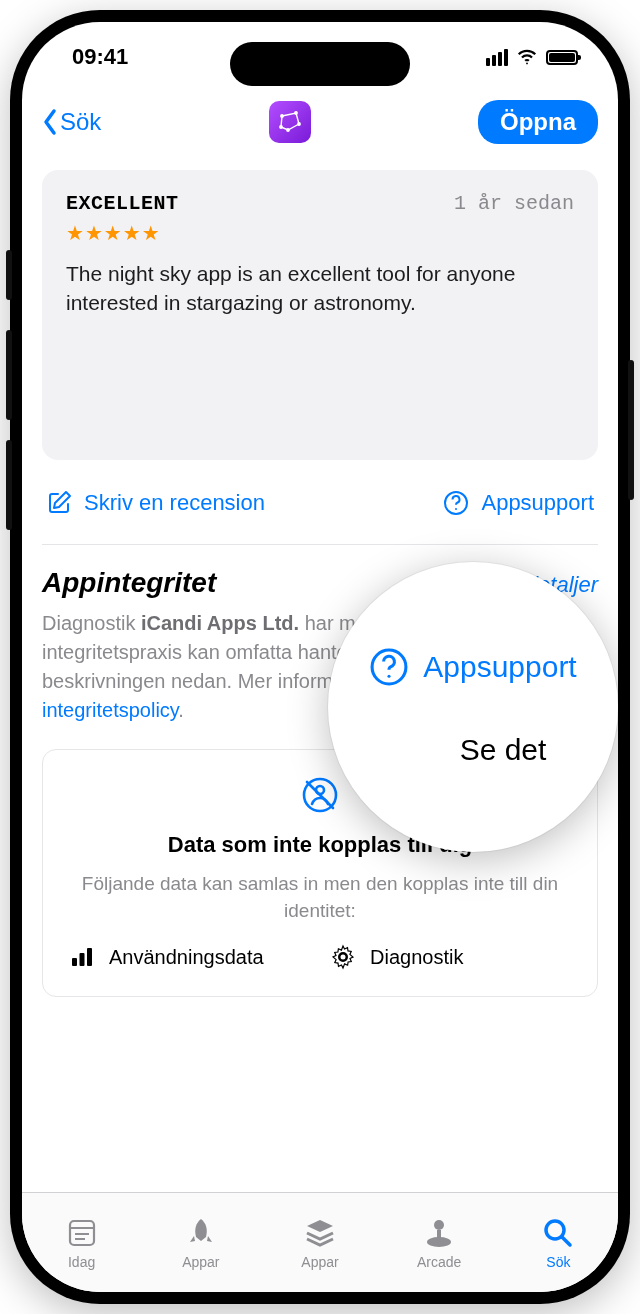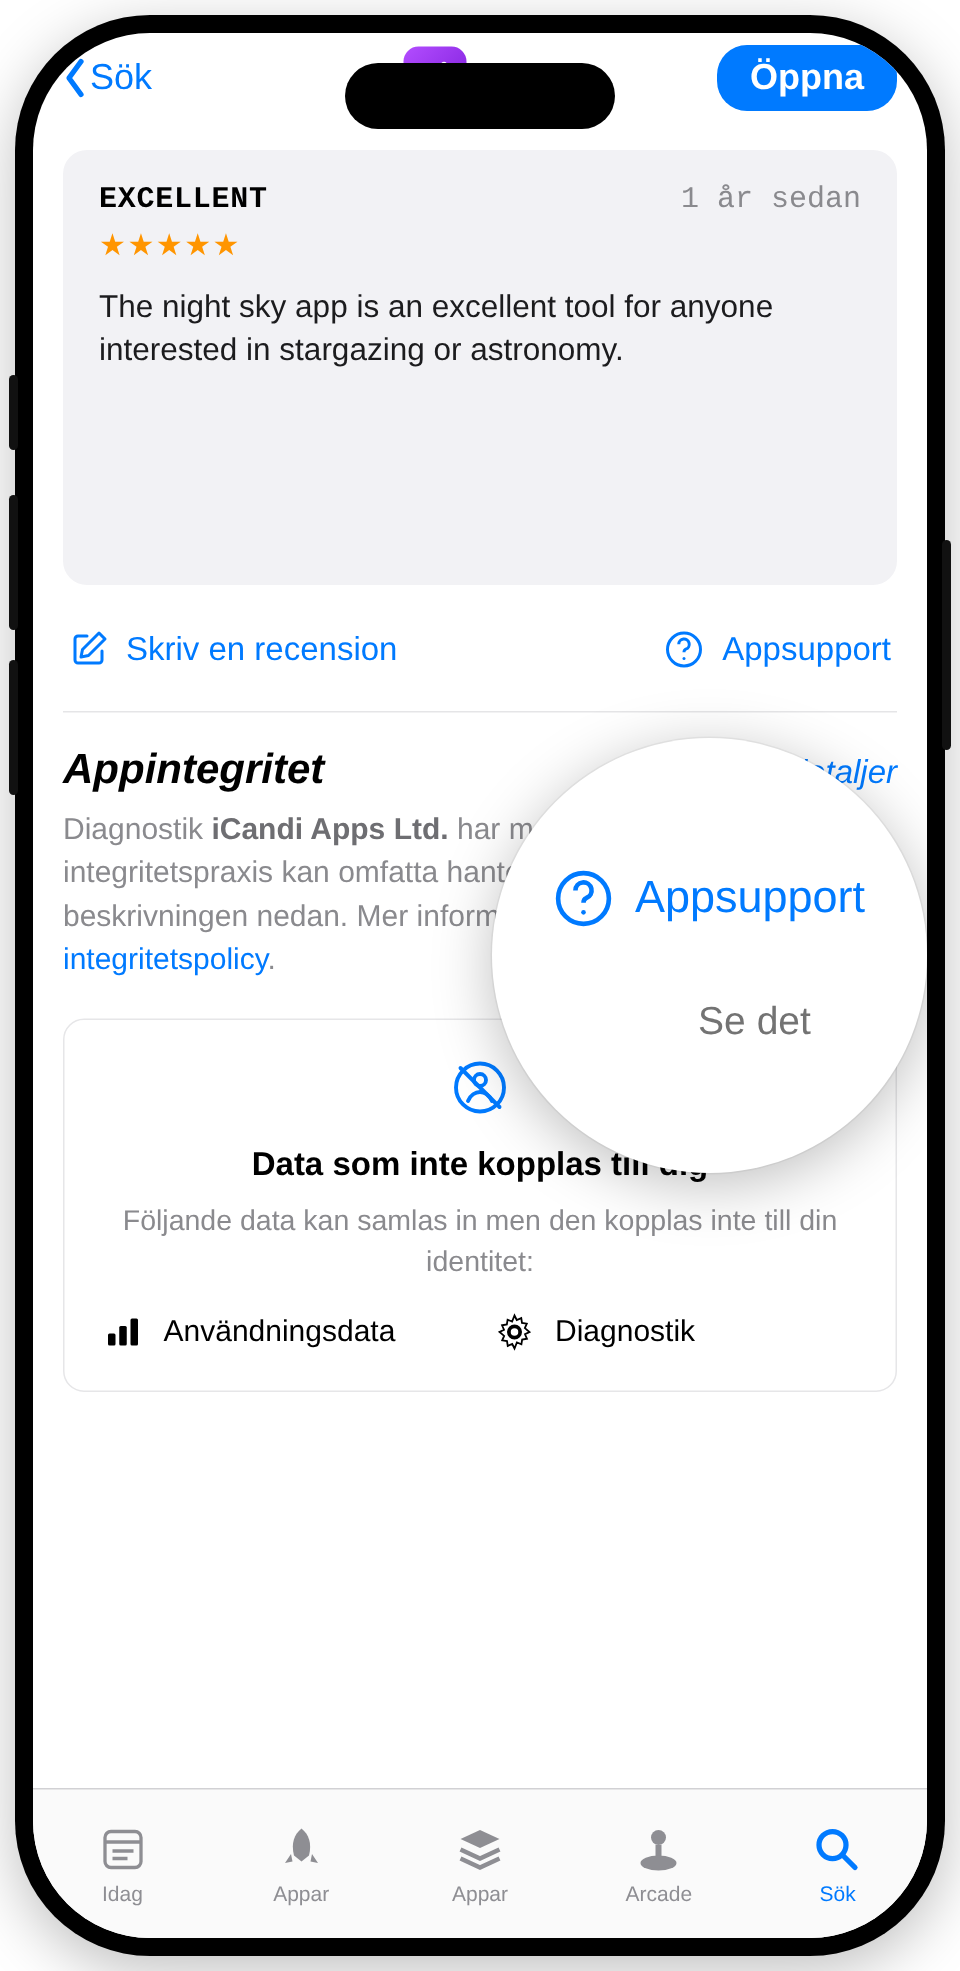--- a/index.html
+++ b/index.html
@@ -142,34 +142,54 @@
   right: 0px;
   width: 290px; height: 290px;
   border-radius: 50%;
   background:#fff;
   box-shadow: 0 8px 40px rgba(0,0,0,0.25), 0 0 0 1px rgba(0,0,0,0.05);
   display:flex; flex-direction:column; align-items:center; justify-content:center;
   z-index:50;
 }
 .mag-row { display:flex; align-items:center; gap:14px; color:#007aff; font-size:30px; }
 .mag-row svg { width:40px; height:40px; }
-.mag-detail { color:#737373; font-size:26px; margin-top:46px; margin-left:60px; }
+.mag-detail { color:#000000; font-size:30px; margin-top:46px; margin-left:60px; }
 </style>
 </head>
 <body>
 
 <div class="device-frame">
   <div class="side-btn side-left-1"></div>
   <div class="side-btn side-left-2"></div>
   <div class="side-btn side-left-3"></div>
   <div class="side-btn side-right-1"></div>
 
   <div class="screen">
     <div class="notch"></div>
 
+    <div class="status-bar">
+      <div>09:41</div>
+      <div class="status-right">
+        <div class="sig-bars">
+          <span></span>
+            <span></span>
+            <span></span>
+            <span></span>
+        </div>
+        <svg class="wifi-icon" viewBox="0 0 24 24" fill="none" stroke="#000" stroke-width="2.4">
+          <path d="M3 9c5-5 13-5 18 0"></path>
+            <path d="M6.5 12.5c3-3 8-3 11 0"></path>
+            <path d="M10 16c1-1 3-1 4 0"></path>
+            <circle cx="12" cy="19" r="1" fill="#000" stroke="none"></circle>
+        </svg>
+        <div class="batt">
+            <div class="batt-inner"></div>
+          </div>
+      </div>
+    </div>
 
     <div class="nav">
       <div class="nav-back">
         <svg class="chev-left" viewBox="0 0 16 28" fill="none" stroke="#007aff" stroke-width="3.5" stroke-linecap="round" stroke-linejoin="round">
           <path d="M12 3 L4 14 L12 25"></path>
         </svg>
         <span>Sök</span>
       </div>
       <div class="app-icon">
         <svg width="28" height="28" viewBox="0 0 28 28" fill="none" stroke="#fff" stroke-width="1.4">

